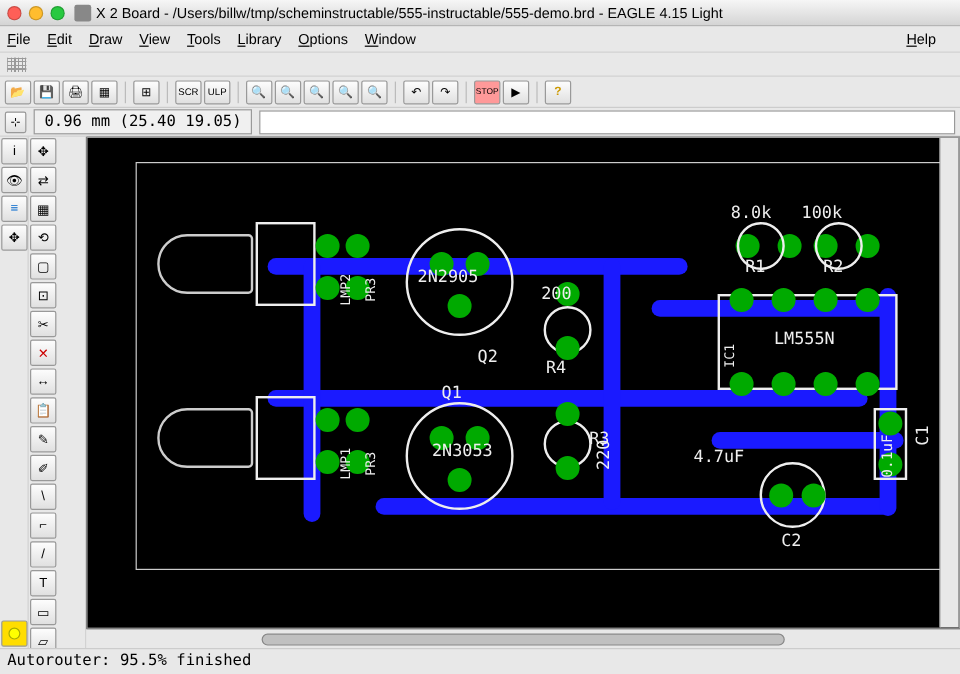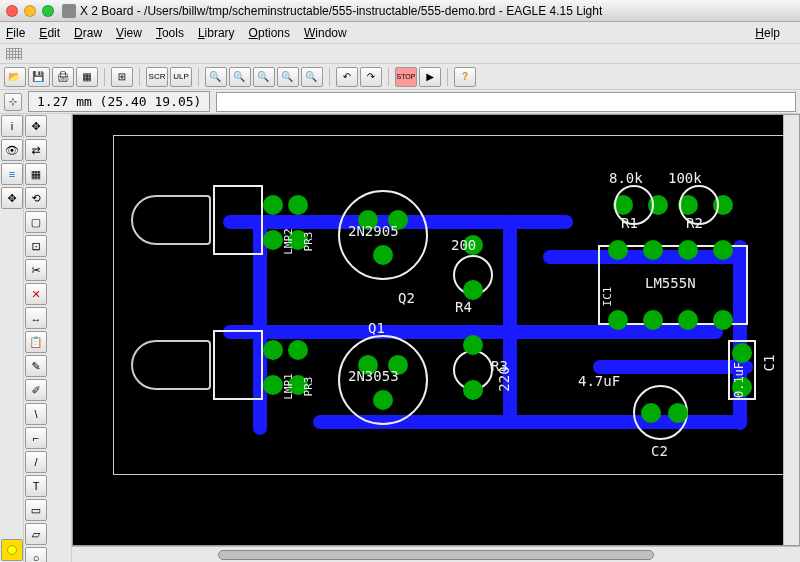--- a/index.html
+++ b/index.html
@@ -95,21 +95,21 @@
     <div class="tbtn">↷</div>
     <div class="tsep"></div>
     <div class="tbtn" style="font-size:7px;background:#f99">STOP</div>
     <div class="tbtn">▶</div>
     <div class="tsep"></div>
     <div class="tbtn" style="color:#c90;font-weight:bold">?</div>
   </div>
 
   <div class="coordbar">
     <div class="tbtn" style="width:18px;height:18px">⊹</div>
-    <div class="coord-label">1.27 mm (25.40 19.05)</div>
+    <div class="coord-label">0.96 mm (25.40 19.05)</div>
     <input class="coord-input" value="" style="">
   </div>
 
   <div class="main">
     <div class="toolcol">
       <div class="tb">i</div>
       <div class="tb">👁</div>
       <div class="tb" style="color:#06c">≡</div>
       <div class="tb">✥</div>
       <div style="flex:1"></div>
@@ -203,21 +203,21 @@
 
         <div class="silk-circle" style="left:560px;top:270px;width:55px;height:55px"></div>
         <div class="chip-pad" style="left:568px;top:288px"></div>
         <div class="chip-pad" style="left:595px;top:288px"></div>
 
         <div class="silk-rect" style="left:655px;top:225px;width:28px;height:60px"></div>
         <div class="chip-pad" style="left:659px;top:228px"></div>
         <div class="chip-pad" style="left:659px;top:262px"></div>
 
         <div class="silk" style="left:275px;top:108px">2N2905</div>
-        <div class="silk" style="left:275px;top:253px">2N3053</div>
+        <div class="silk" style="left:287px;top:253px">2N3053</div>
         <div class="silk" style="left:325px;top:175px">Q2</div>
         <div class="silk" style="left:295px;top:205px">Q1</div>
         <div class="silk" style="left:378px;top:122px">200</div>
         <div class="silk" style="left:382px;top:184px">R4</div>
         <div class="silk" style="left:418px;top:256px;transform:rotate(-90deg)">220</div>
         <div class="silk" style="left:418px;top:243px">R3</div>
         <div class="silk" style="left:536px;top:55px">8.0k</div>
         <div class="silk" style="left:595px;top:55px">100k</div>
         <div class="silk" style="left:548px;top:100px">R1</div>
         <div class="silk" style="left:613px;top:100px">R2</div>
@@ -233,13 +233,16 @@
         <div class="silk" style="left:226px;top:265px;transform:rotate(-90deg);font-size:11px">PR3</div>
 
         <div class="vscroll"></div>
       </div>
       <div class="hscroll">
         <div class="thumb"></div>
       </div>
     </div>
   </div>
 
+  <div class="statusbar">
+    <span>Autorouter: 95.5% finished</span>
+  </div>
 </div>
 
 </body></html>

